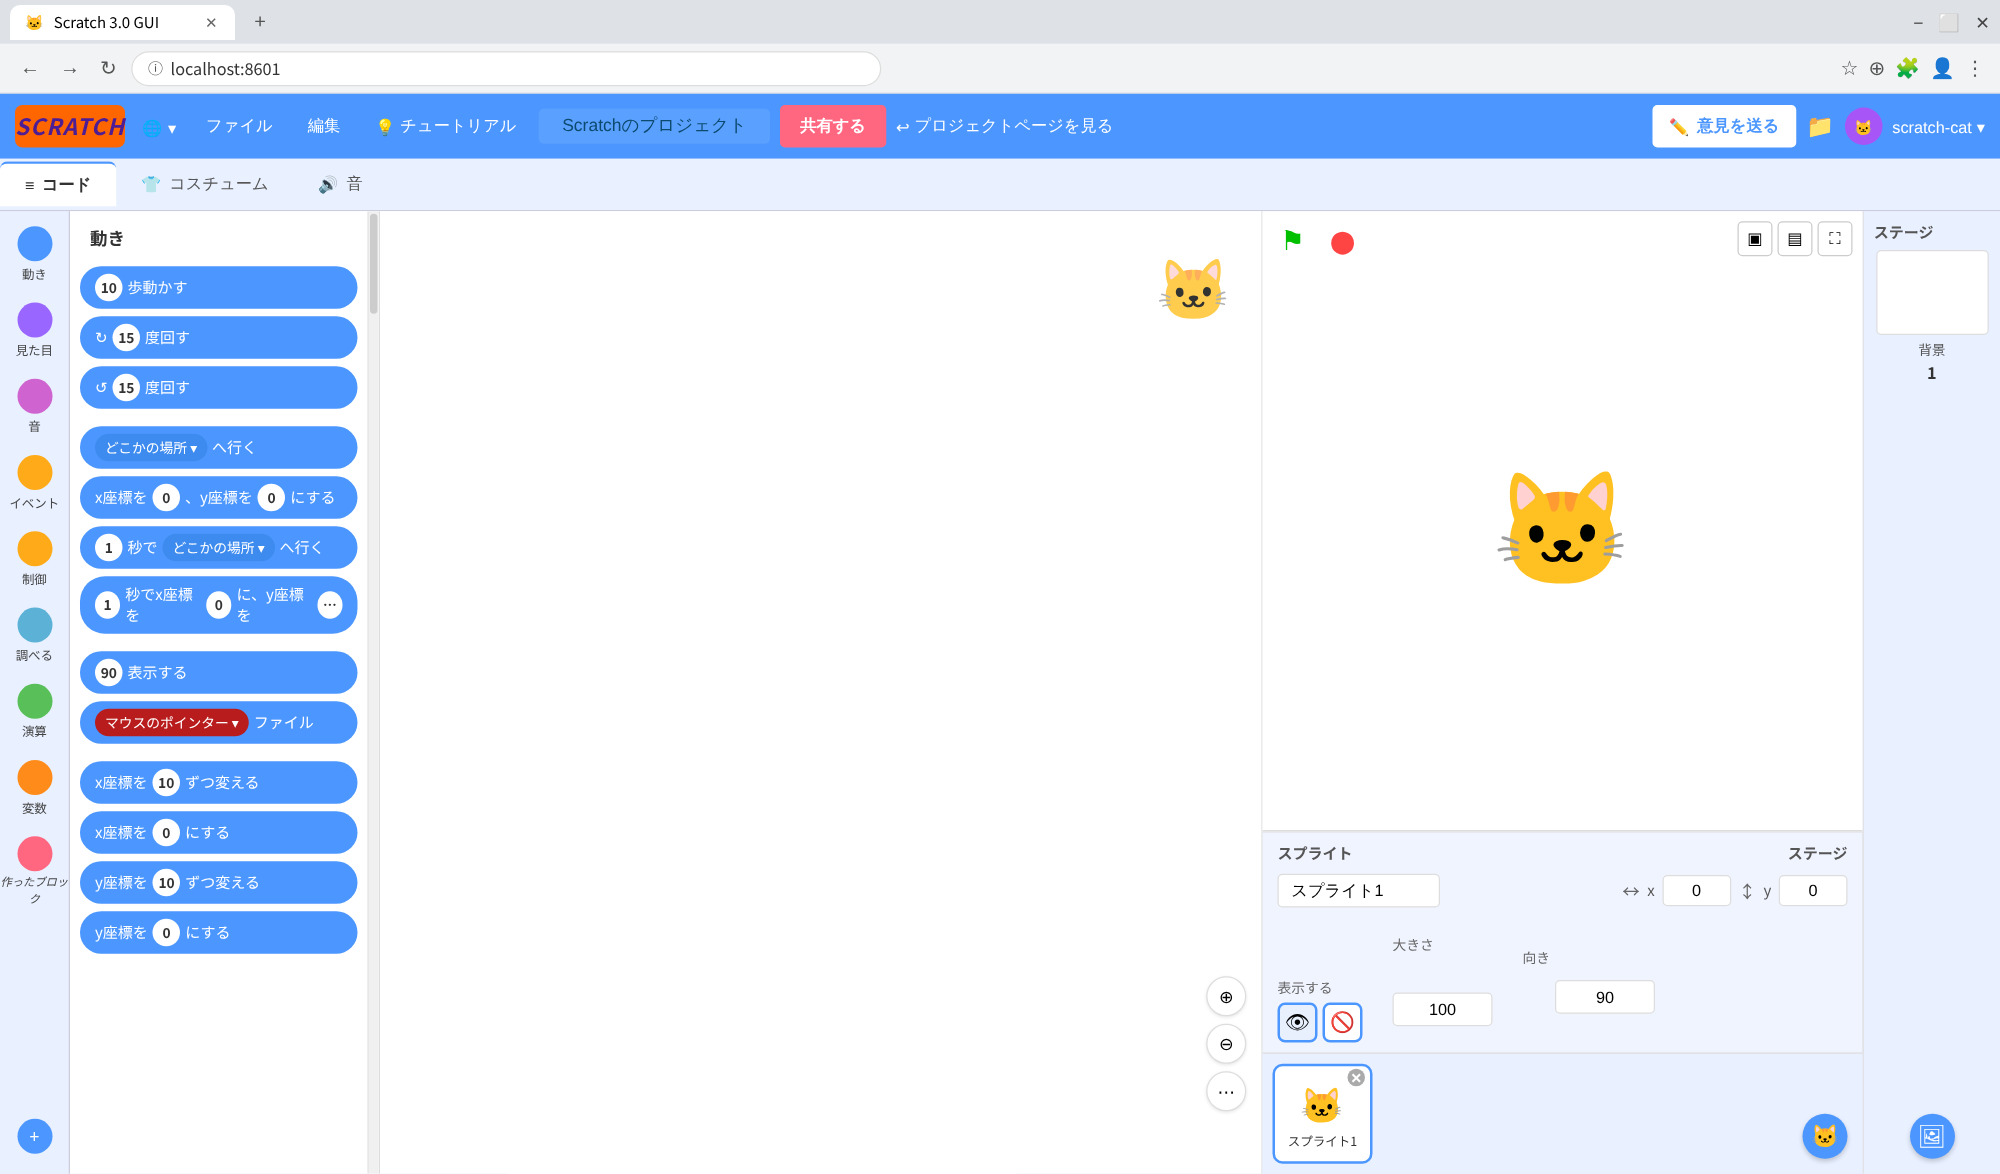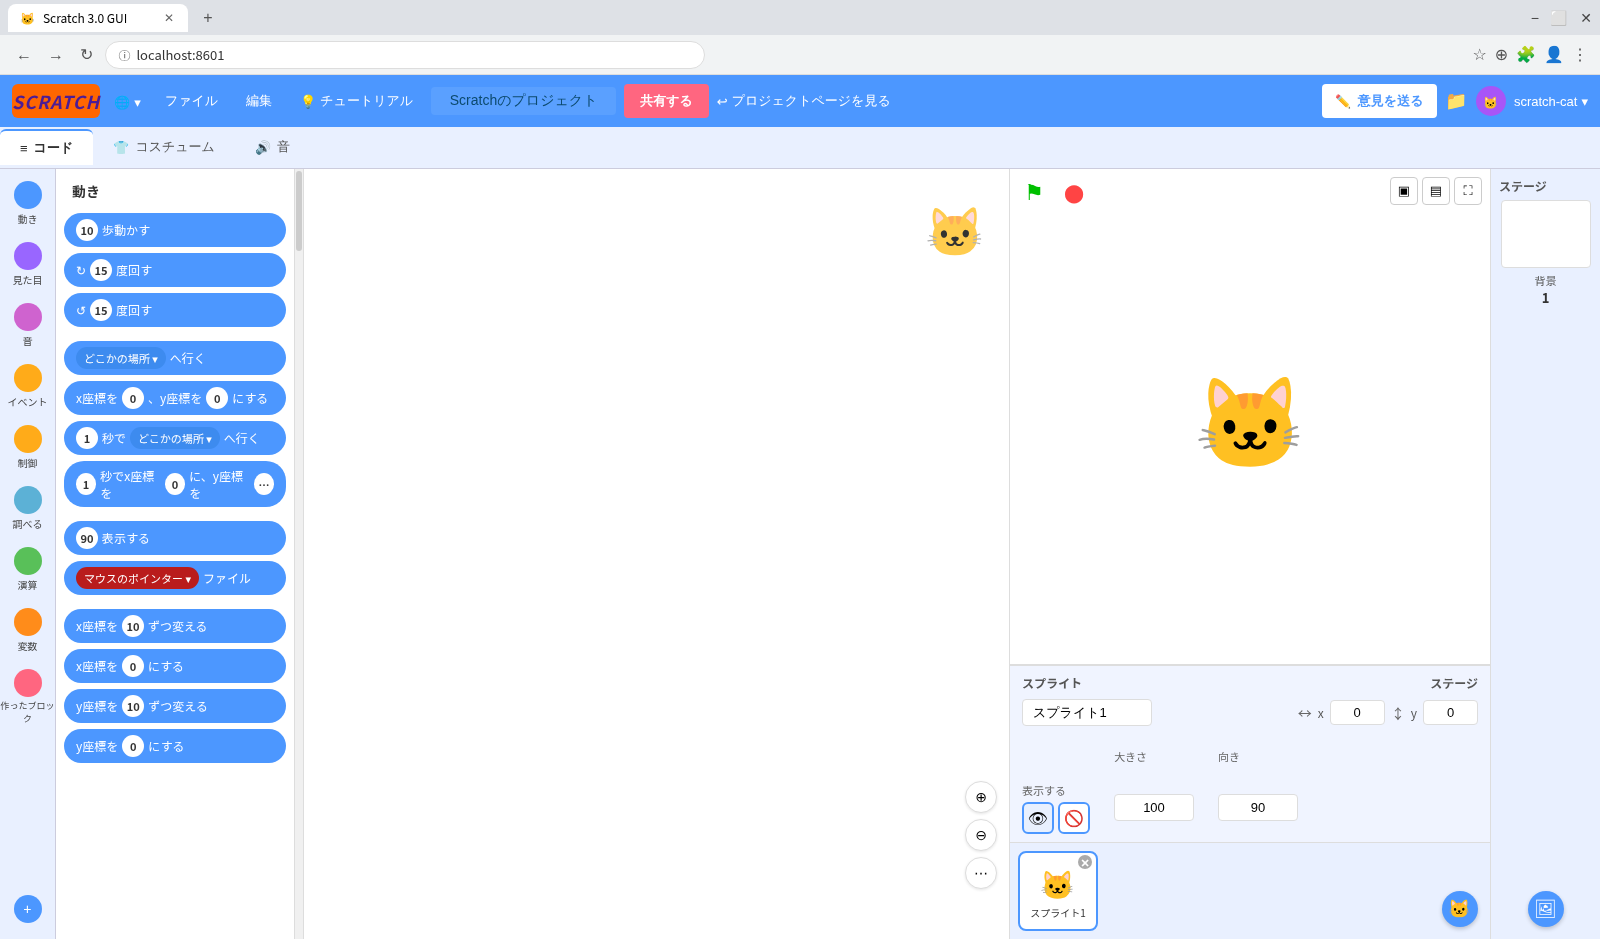--- a/index.html
+++ b/index.html
@@ -186,21 +186,21 @@
       <div class="sidebar-item">
         <div class="sidebar-dot" style="background:#59c059"></div>
         <span class="sidebar-label">演算</span>
       </div>
       <div class="sidebar-item">
         <div class="sidebar-dot" style="background:#ff8c1a"></div>
         <span class="sidebar-label">変数</span>
       </div>
       <div class="sidebar-item">
         <div class="sidebar-dot" style="background:#ff6680"></div>
-        <span class="sidebar-label" style="font-size:9px;">作ったブロック</span>
+        <span class="sidebar-label" style="font-size:9px;font-style:italic;">作ったブロック</span>
       </div>
       <div style="margin-top:auto; padding-bottom:8px;">
         <div class="sidebar-item">
           <div style="width:28px;height:28px;background:#4c97ff;border-radius:50%;display:flex;align-items:center;justify-content:center;color:white;font-size:14px;">+</div>
         </div>
       </div>
     </div>
 
     <div style="display:flex; width:248px; background:white; border-right:1px solid #ddd; overflow:hidden;">
       <div class="blocks-panel" style="flex:1; overflow-y:auto; padding:8px;">
@@ -353,21 +353,21 @@
             <span style="font-size:11px; color:#666;margin-top:48px;">表示する</span>
             <div style="display:flex; gap:4px;">
               <button class="vis-btn active" style="width:32px;height:32px;background:#e8f0fe;border:2px solid #4c97ff;border-radius:6px;display:flex;align-items:center;justify-content:center;font-size:16px;cursor:pointer;">👁</button>
               <button class="vis-btn" style="width:32px;height:32px;background:white;border:2px solid #4c97ff;border-radius:6px;display:flex;align-items:center;justify-content:center;font-size:16px;cursor:pointer;">🚫</button>
             </div>
           </div>
           <div style="display:flex; flex-direction:column; gap:4px; margin-left:12px;">
             <span style="font-size:11px; color:#666;">大きさ</span>
             <input type="text" class="prop-value" style="background: white; border: 1px solid rgb(221, 221, 221); border-radius: 4px; padding: 5px 8px; font-size: 13px; width: 80px; text-align: center;" value="100">
           </div>
-          <div style="display:flex; flex-direction:column; gap:4px; margin-left:12px;">
+          <div style="display:flex; flex-direction:row; gap:4px; margin-left:12px;">
             <span style="font-size:11px; color:#666;">向き</span>
             <input type="text" class="prop-value" style="background: white; border: 1px solid rgb(221, 221, 221); border-radius: 4px; padding: 5px 8px; font-size: 13px; width: 80px; text-align: center;" value="90">
           </div>
         </div>
       </div>
 
       <div style="display:flex; padding:8px; gap:8px; background:#e9f0ff; border-top:1px solid #ddd; flex:0 0 auto; position:relative;">
 
         <div class="sprite-card" style="width:80px;height:80px;background:white;border-radius:8px;border:2px solid #4c97ff;display:flex;flex-direction:column;align-items:center;justify-content:center;cursor:pointer;position:relative;">
           <span style="font-size:28px;">🐱</span>

